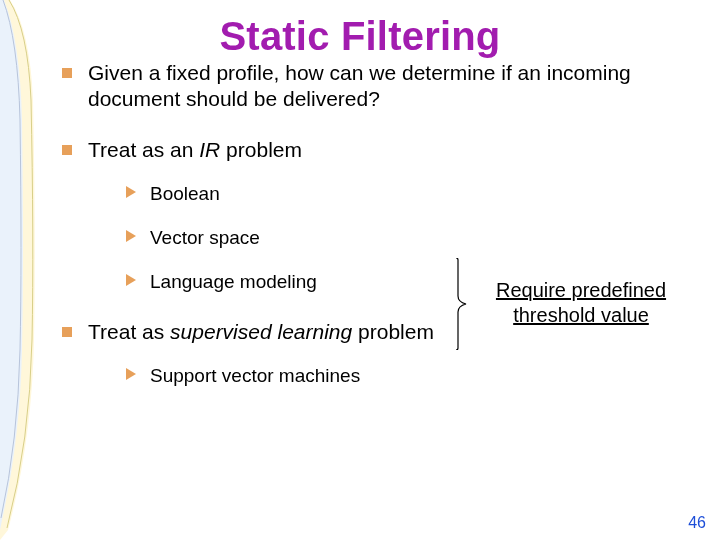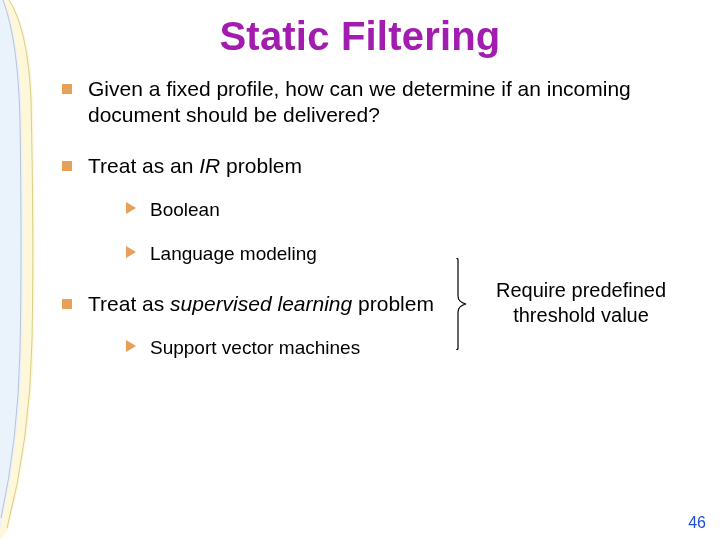--- a/index.html
+++ b/index.html
@@ -35,21 +35,21 @@
     text-align: center;
     font-family: "Arial Narrow", Arial, sans-serif;
     font-weight: bold;
     font-size: 40px;
     color: #a21caf;
     letter-spacing: 0.2px;
     z-index: 2;
   }
   .content {
     position: absolute;
-    top: 76px;
+    top: 60px;
     left: 62px;
     width: 640px;
     z-index: 2;
   }
   .lvl1 {
     display: flex;
     align-items: flex-start;
     margin-bottom: 24px;
     font-size: 21px;
     line-height: 1.25;
@@ -84,20 +84,21 @@
   .italic { font-style: italic; }
   .annotation {
     position: absolute;
     right: 34px;
     top: 278px;
     width: 210px;
     font-size: 20px;
     text-align: center;
     line-height: 1.25;
     z-index: 2;
+    text-decoration: underline;
   }
   .bracket {
     position: absolute;
     right: 248px;
     top: 258px;
     z-index: 2;
   }
   .page-num {
     position: absolute;
     right: 14px;
@@ -136,20 +137,28 @@
     </div>
 
     <div class="sub-group">
       <div class="lvl2">
         <span class="chev">
           <svg width="10" height="12">
               <polygon points="0,0 10,6 0,12" fill="#e7a05a"></polygon>
             </svg>
         </span>
         <span>Boolean</span>
+      </div>
+      <div class="lvl2">
+        <span class="chev">
+          <svg width="10" height="12">
+              <polygon points="0,0 10,6 0,12" fill="#e7a05a"></polygon>
+            </svg>
+        </span>
+        <span>Vector space</span>
       </div>
       <div class="lvl2" style="margin-bottom:26px;">
         <span class="chev">
           <svg width="10" height="12">
               <polygon points="0,0 10,6 0,12" fill="#e7a05a"></polygon>
             </svg>
         </span>
         <span>Language modeling</span>
       </div>
     </div>

